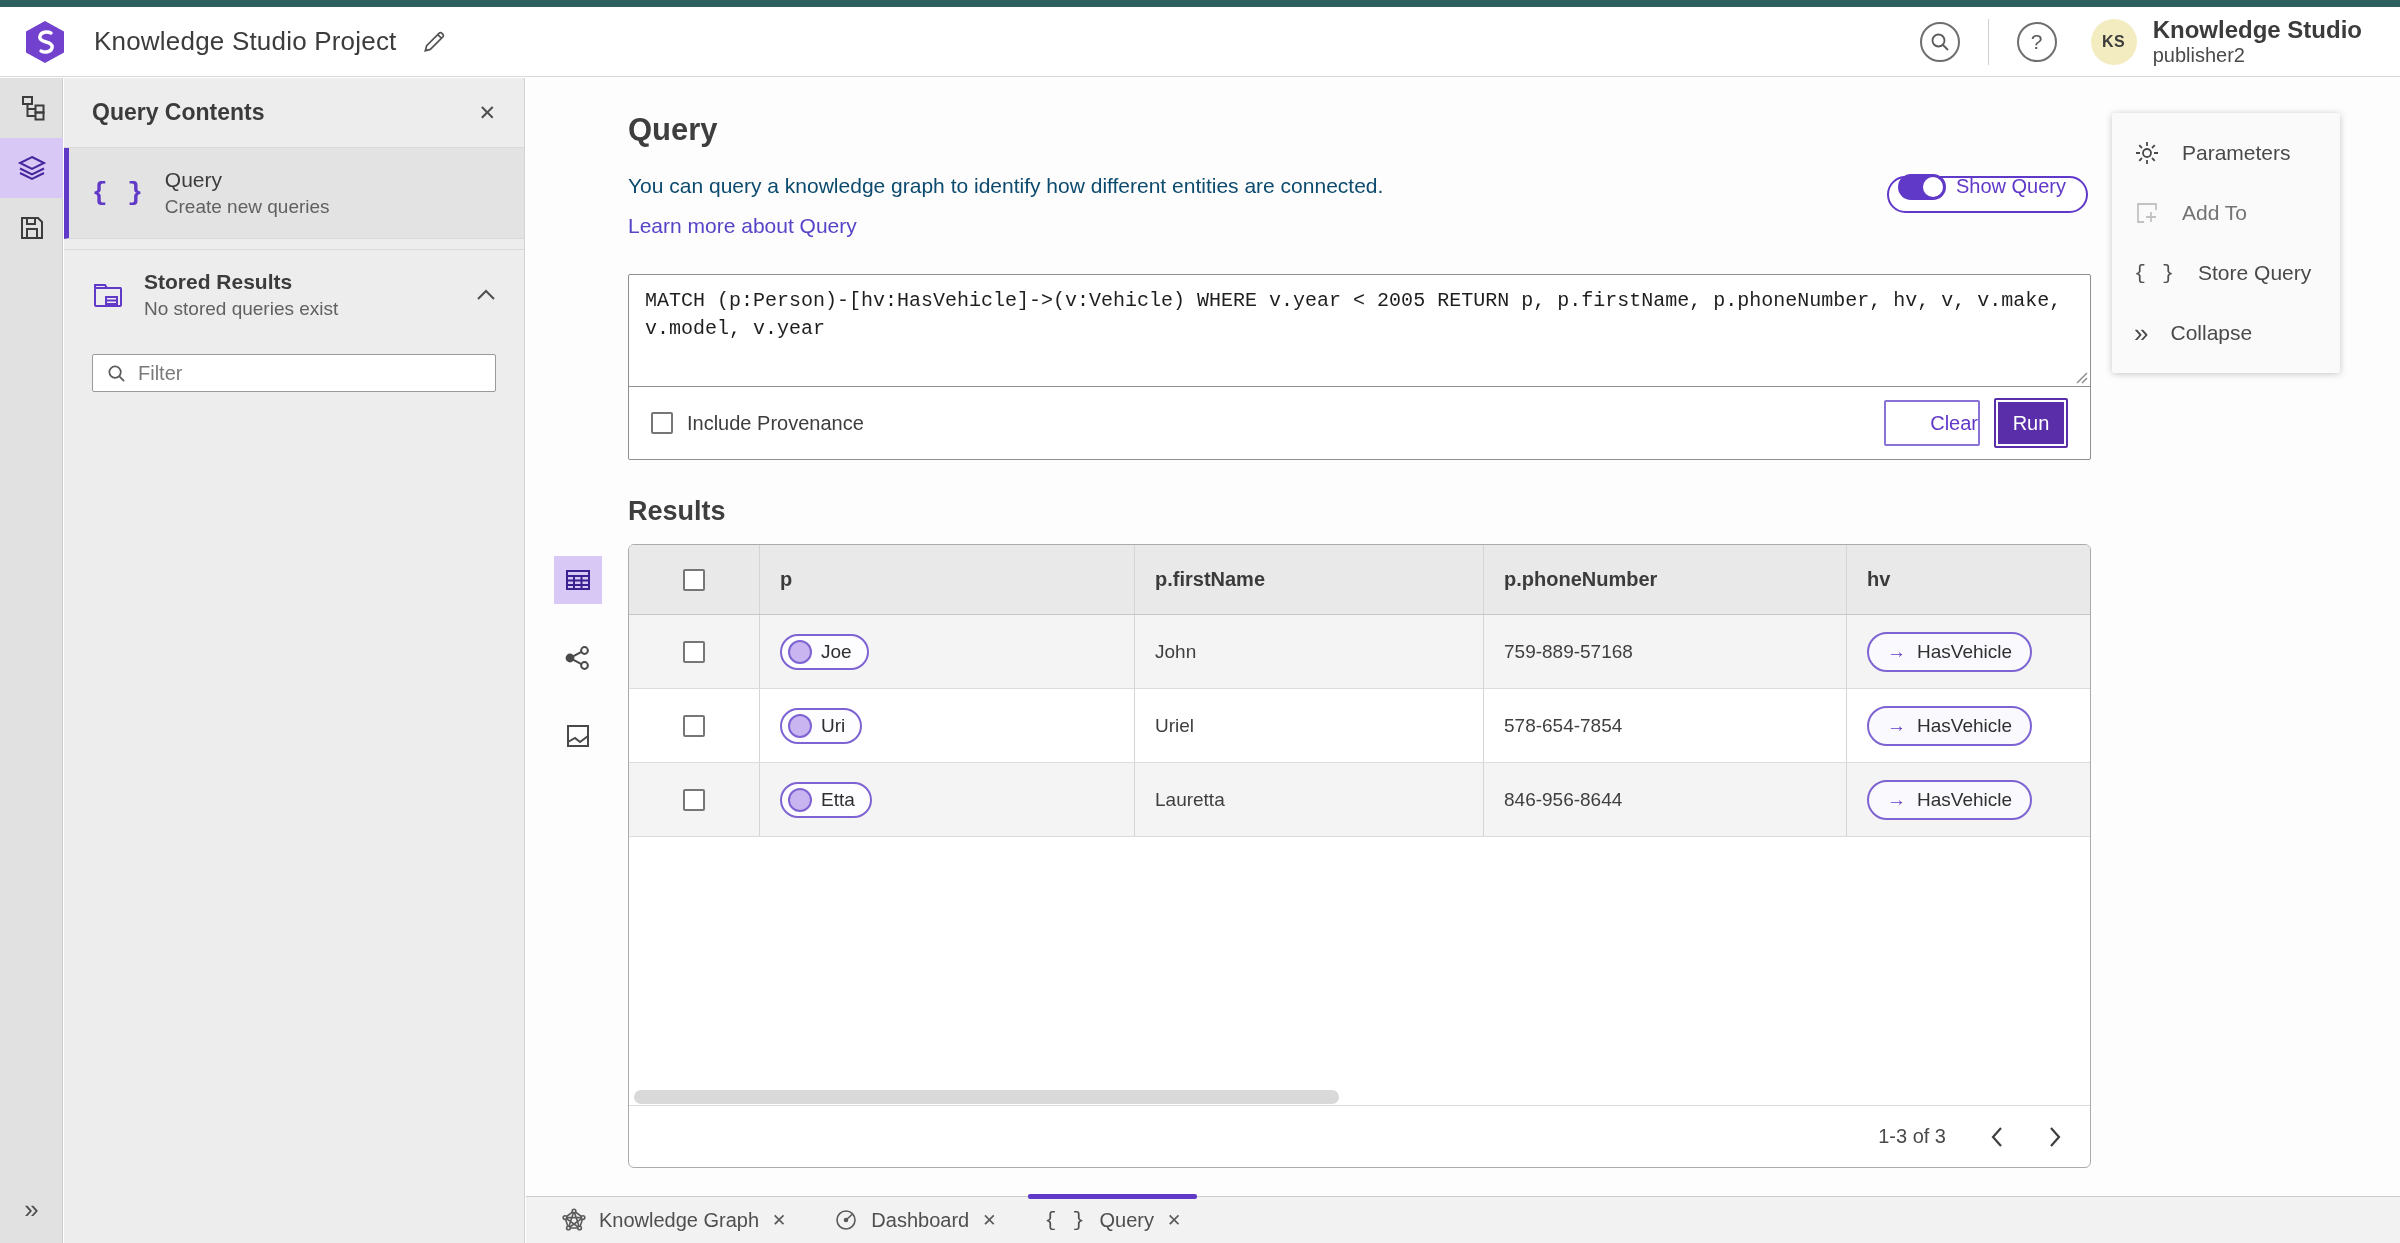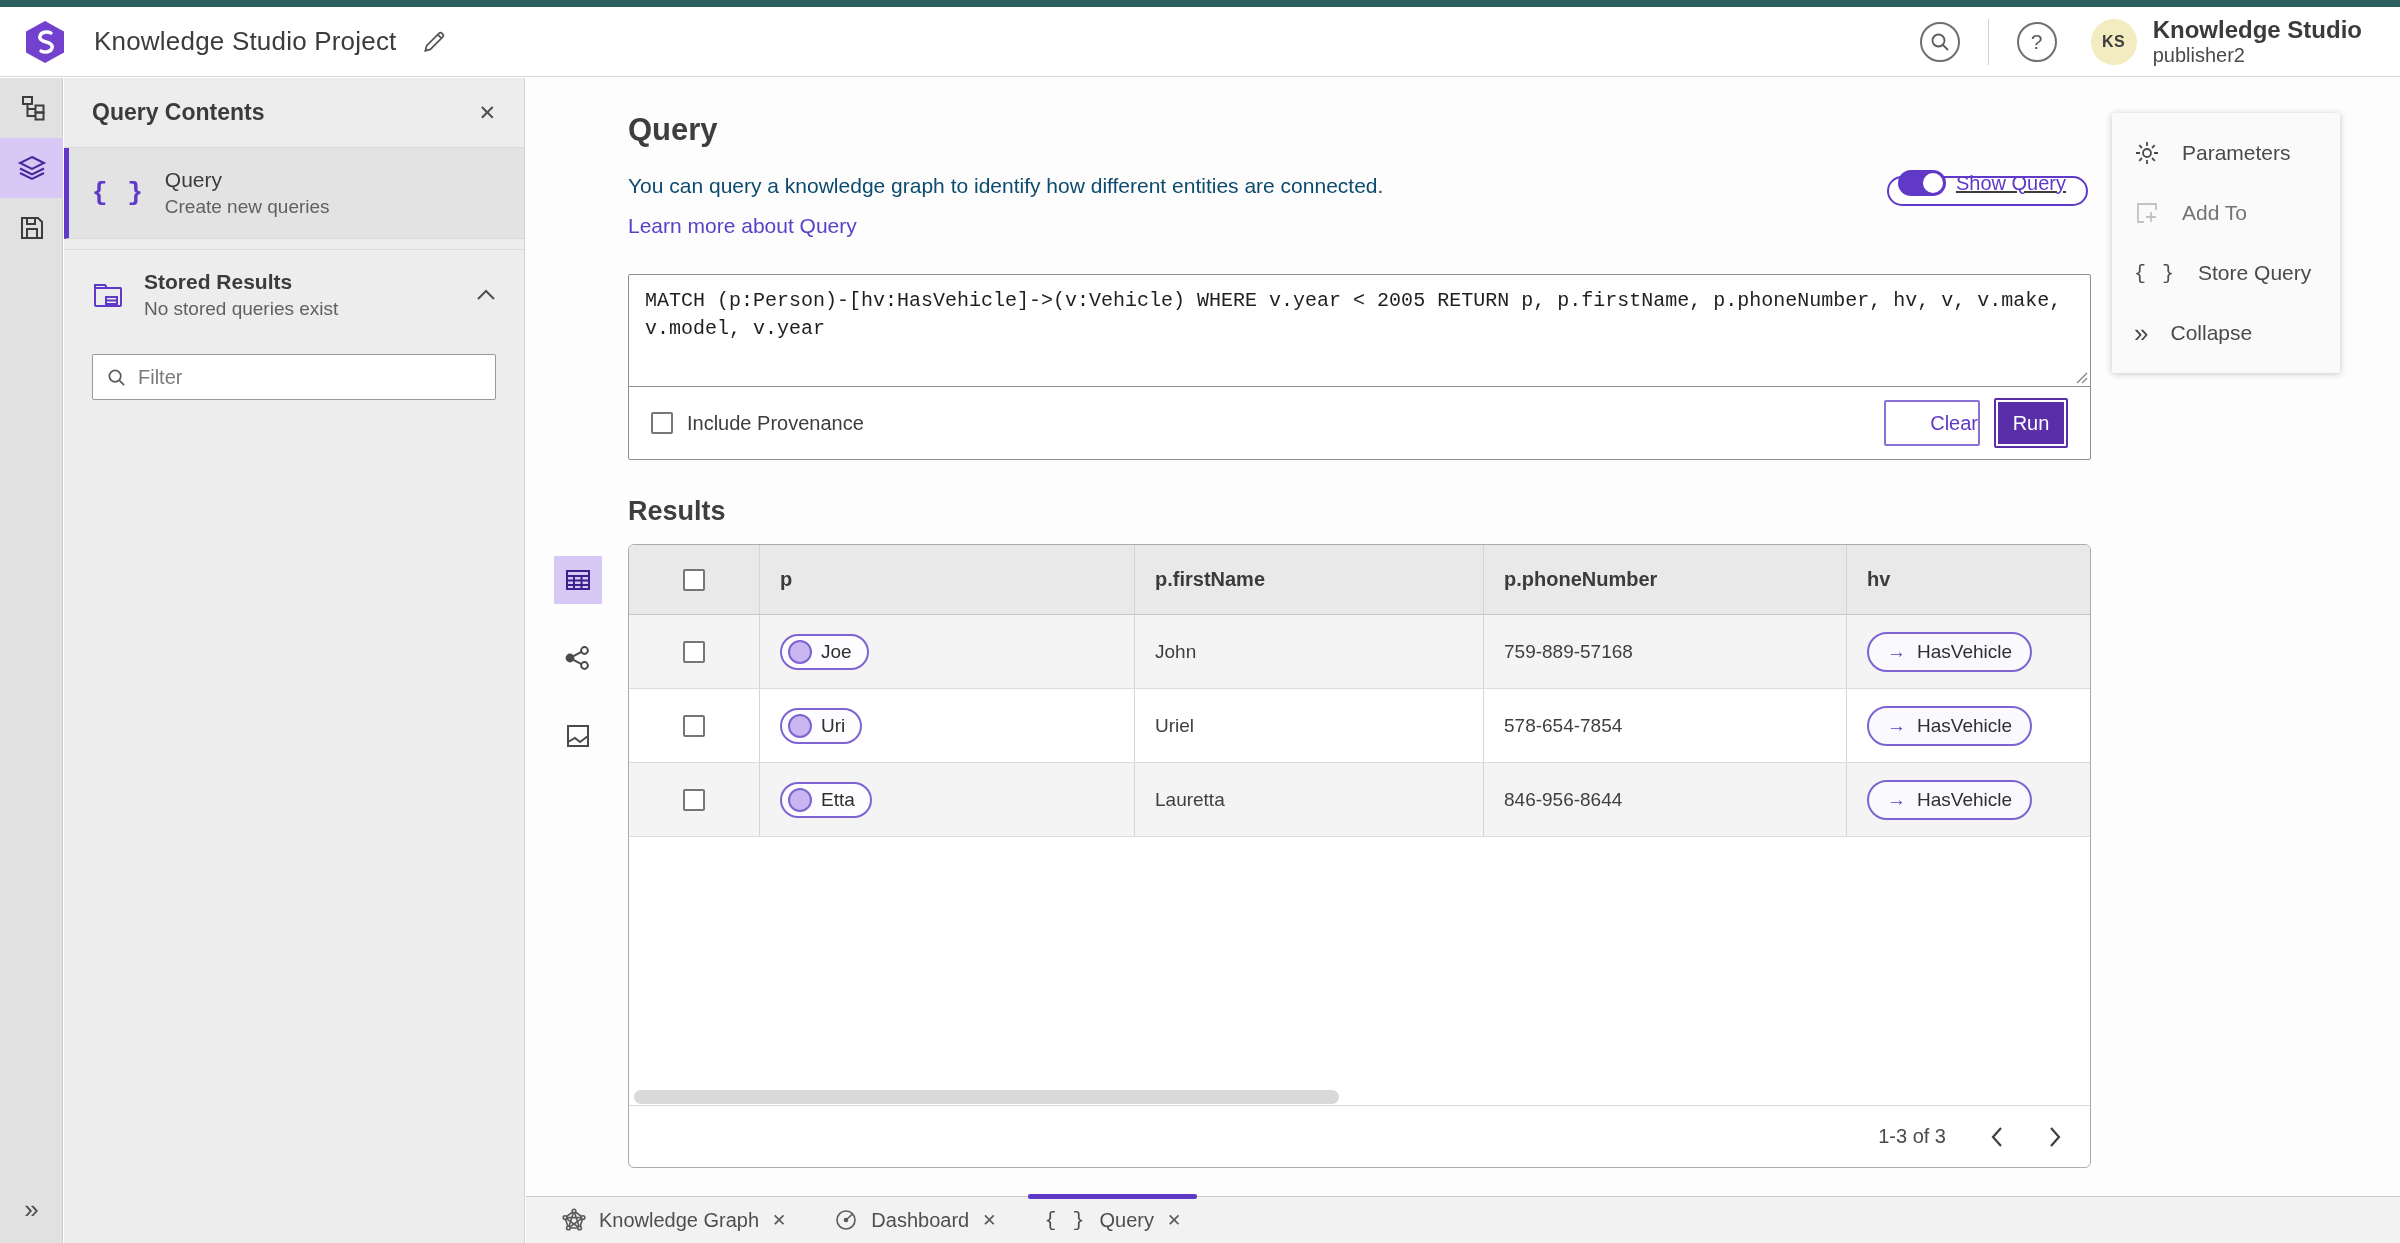--- a/index.html
+++ b/index.html
@@ -43,30 +43,30 @@
   .citem.query{background:#e3e3e3;border-left:5px solid var(--accent);border-bottom:1px solid #dadada;padding-left:23px;}
   .citem.stored{margin-top:10px;border-top:1px solid #dadada;background:#ededed;}
   .citem .lbl{font-size:21px;color:#3c3c3c;}
   .citem .sub{font-size:19px;color:#616161;margin-top:4px;}
   .citem.stored .lbl{font-weight:bold;}
   .braces-ic{font-family:"Liberation Mono",monospace;font-size:26px;color:var(--accent);font-weight:bold;letter-spacing:2px;}
   .braces-ic::before{content:"{ }";}
   .braces-ic.sm{font-size:20px;}
   .braces-ic.grey{color:#4f4f4f;font-weight:normal;}
   .chev-up{margin-left:auto;color:#4f4f4f;display:flex;}
-  .filter-box{margin:14px 28px;height:46px;background:#fff;border:1px solid #9a9a9a;border-radius:2px;display:flex;align-items:center;padding:0 14px;gap:12px;}
+  .filter-box{margin:14px 28px;height:38px;background:#fff;border:1px solid #9a9a9a;border-radius:2px;display:flex;align-items:center;padding:0 14px;gap:12px;}
   .filter-box input{border:none;outline:none;font-size:20px;color:#3d3d3d;flex:1;background:transparent;font-family:"Liberation Sans",sans-serif;}
   .filter-box input::placeholder{color:#7a7a7a;}
 
   
   .main{position:absolute;left:526px;top:78px;right:0;bottom:47px;background:#fdfdfd;}
   .q-title{position:absolute;left:102px;top:34px;font-size:31px;font-weight:bold;color:#3e3e3e;}
   .q-desc{position:absolute;left:102px;top:96px;font-size:21px;color:#0c4a6e;}
   .q-link{position:absolute;left:102px;top:136px;font-size:21px;color:var(--link);cursor:pointer;}
-  .showq{position:absolute;top:98px;right:312px;height:30px;border:2px solid var(--accent);border-radius:23px;background:#fff;display:flex;align-items:center;gap:10px;padding:0 20px 16px 9px;cursor:pointer;text-decoration:underline;}
+  .showq{position:absolute;top:98px;right:312px;height:37px;border:2px solid var(--accent);border-radius:23px;background:#fff;display:flex;align-items:center;gap:10px;padding:0 20px 16px 9px;cursor:pointer;}
   .showq .tgl{width:48px;height:26px;border-radius:13px;background:var(--accent);position:relative;}
   .showq .tgl::after{content:"";position:absolute;right:3px;top:3px;width:20px;height:20px;border-radius:50%;background:#fff;}
   .showq .lbl{font-size:20px;color:var(--accent);}
 
   .qbox{position:absolute;left:102px;top:196px;width:1463px;height:186px;border:1px solid #8f8f8f;background:#fff;border-radius:2px;display:flex;flex-direction:column;}
   .qbox .editor{position:relative;height:112px;border-bottom:1px solid #8f8f8f;}
   .qbox textarea{width:100%;height:100%;border:none;outline:none;resize:none;padding:12px 16px;font-family:"Liberation Mono",monospace;font-size:20px;line-height:1.4;color:#1f1f1f;background:transparent;}
   .resize-h{position:absolute;right:2px;bottom:2px;}
   .qfoot{flex:1;display:flex;align-items:center;padding:0 22px;}
   .chk{width:22px;height:22px;border:2px solid #767676;border-radius:2px;background:#fff;appearance:none;cursor:pointer;flex:0 0 auto;}

